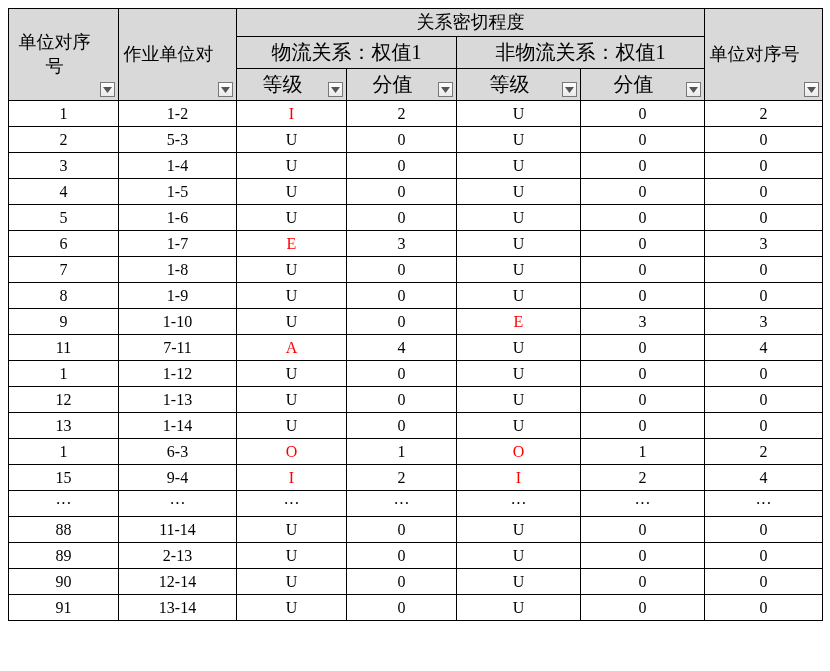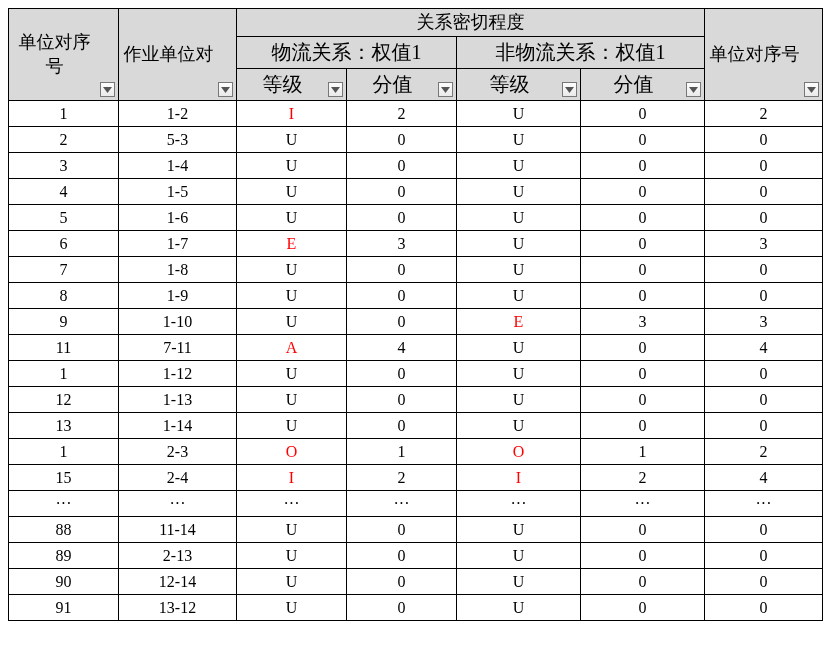--- a/index.html
+++ b/index.html
@@ -253,30 +253,30 @@
         <td>13</td>
         <td>1-14</td>
         <td>U</td>
         <td>0</td>
         <td>U</td>
         <td>0</td>
         <td>0</td>
       </tr>
       <tr>
         <td>1</td>
-        <td>2-3</td>
+        <td>6-3</td>
         <td class="red">O</td>
         <td>1</td>
         <td class="red">O</td>
         <td>1</td>
         <td>2</td>
       </tr>
       <tr>
         <td>15</td>
-        <td>2-4</td>
+        <td>9-4</td>
         <td class="red">I</td>
         <td>2</td>
         <td class="red">I</td>
         <td>2</td>
         <td>4</td>
       </tr>
       <tr>
         <td>···</td>
         <td>···</td>
         <td>···</td>
@@ -307,21 +307,21 @@
         <td>90</td>
         <td>12-14</td>
         <td>U</td>
         <td>0</td>
         <td>U</td>
         <td>0</td>
         <td>0</td>
       </tr>
       <tr>
         <td>91</td>
-        <td>13-12</td>
+        <td>13-14</td>
         <td>U</td>
         <td>0</td>
         <td>U</td>
         <td>0</td>
         <td>0</td>
       </tr>
     </tbody>
 </table>
 
 </body></html>

